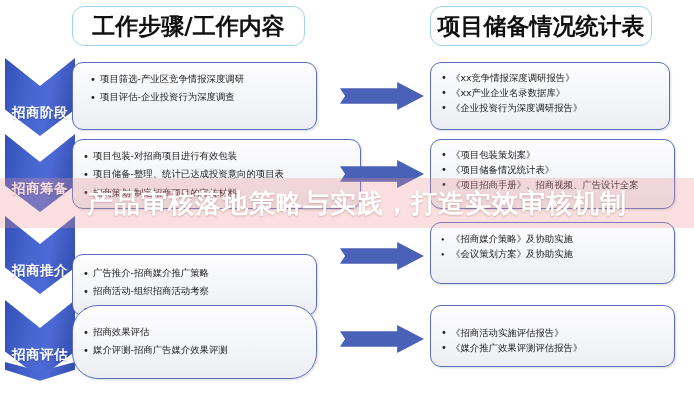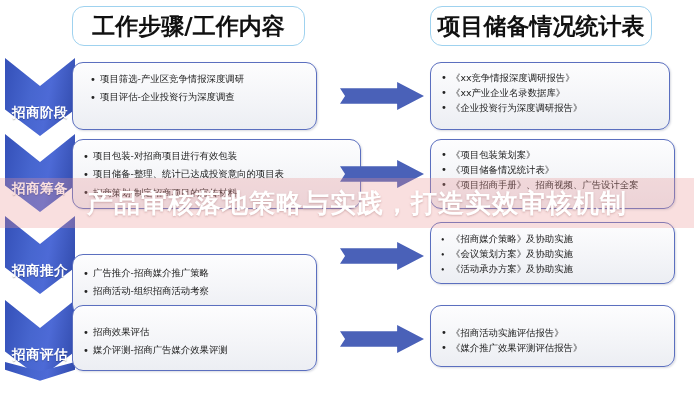--- a/index.html
+++ b/index.html
@@ -64,21 +64,21 @@
   }
   .card li:before{
     content:"•";position:absolute;left:0;top:-0.5px;color:#222;font-size:10px;
   }
   .card.left li{line-height:1.95;}
   .card.right li{line-height:1.62;}
 
   #card-l1{left:72px;top:62px;width:245px;height:68px;padding-left:17px;}
   #card-l2{left:72px;top:139px;width:289px;height:70px;}
   #card-l3{left:72px;top:222px;width:245px;height:62px;margin-top:32px;}
-  #card-l4{left:72px;top:305px;width:245px;height:66px;}
+  #card-l4{left:72px;top:305px;width:245px;height:74px;border-radius:26px;}
 
   #card-r1{left:430px;top:62px;width:240px;height:68px;}
   #card-r2{left:430px;top:139px;width:245px;height:70px;}
   #card-r3{left:430px;top:222px;width:245px;height:62px;}
   #card-r4{left:430px;top:305px;width:245px;height:62px;}
 
   #card-l4 ul{padding-top:10px;}
   #card-r4 ul{padding-top:12px;}
   #card-r3 ul{padding-top:2px;font-family:Liberation Serif, serif;}
   #card-l3 ul{padding-top:2px;}
@@ -184,21 +184,20 @@
     <ul>
       <li>《项目包装策划案》</li>
       <li>《项目储备情况统计表》</li>
       <li>《项目招商手册》、招商视频、广告设计全案</li>
     </ul>
   </div>
   <div class="card right" id="card-r3">
     <ul>
       <li>《招商媒介策略》及协助实施</li>
       <li>《会议策划方案》及协助实施</li>
-      <li>《活动承办方案》及协助实施</li>
     </ul>
   </div>
   <div class="card right" id="card-r4">
     <ul>
       <li>《招商活动实施评估报告》</li>
       <li>《媒介推广效果评测评估报告》</li>
     </ul>
   </div>
 
   <div id="wm-band"></div>

